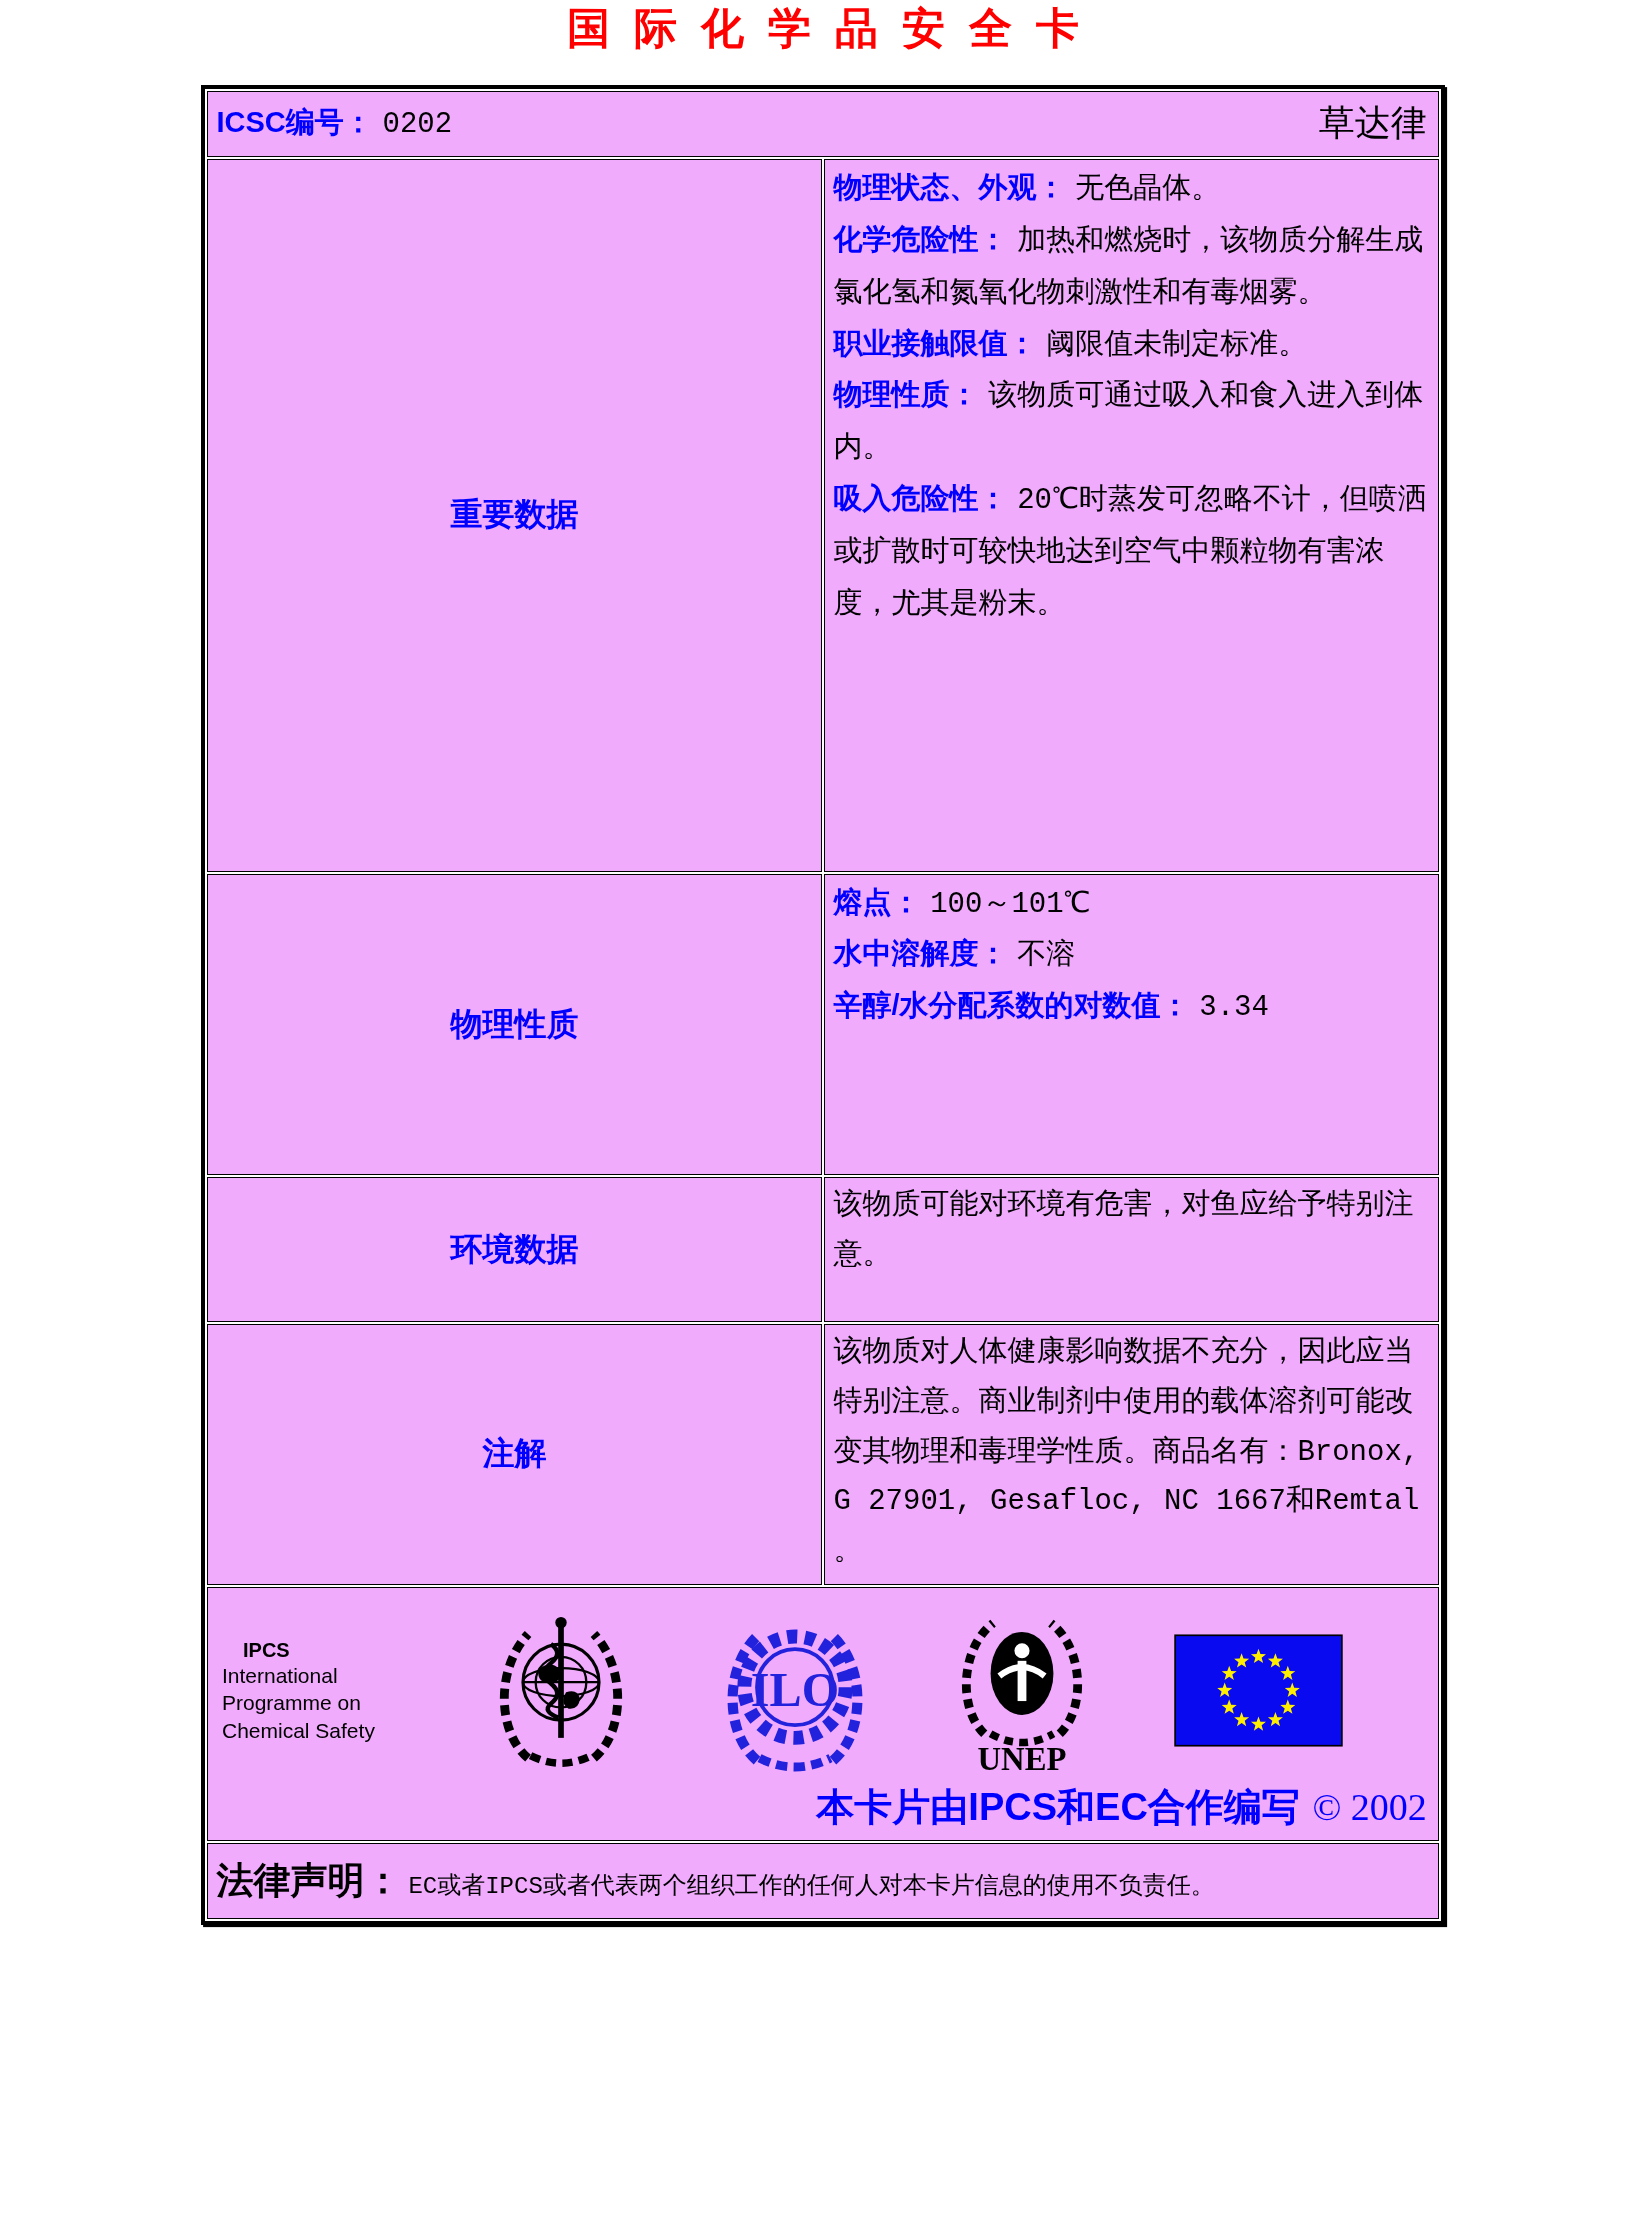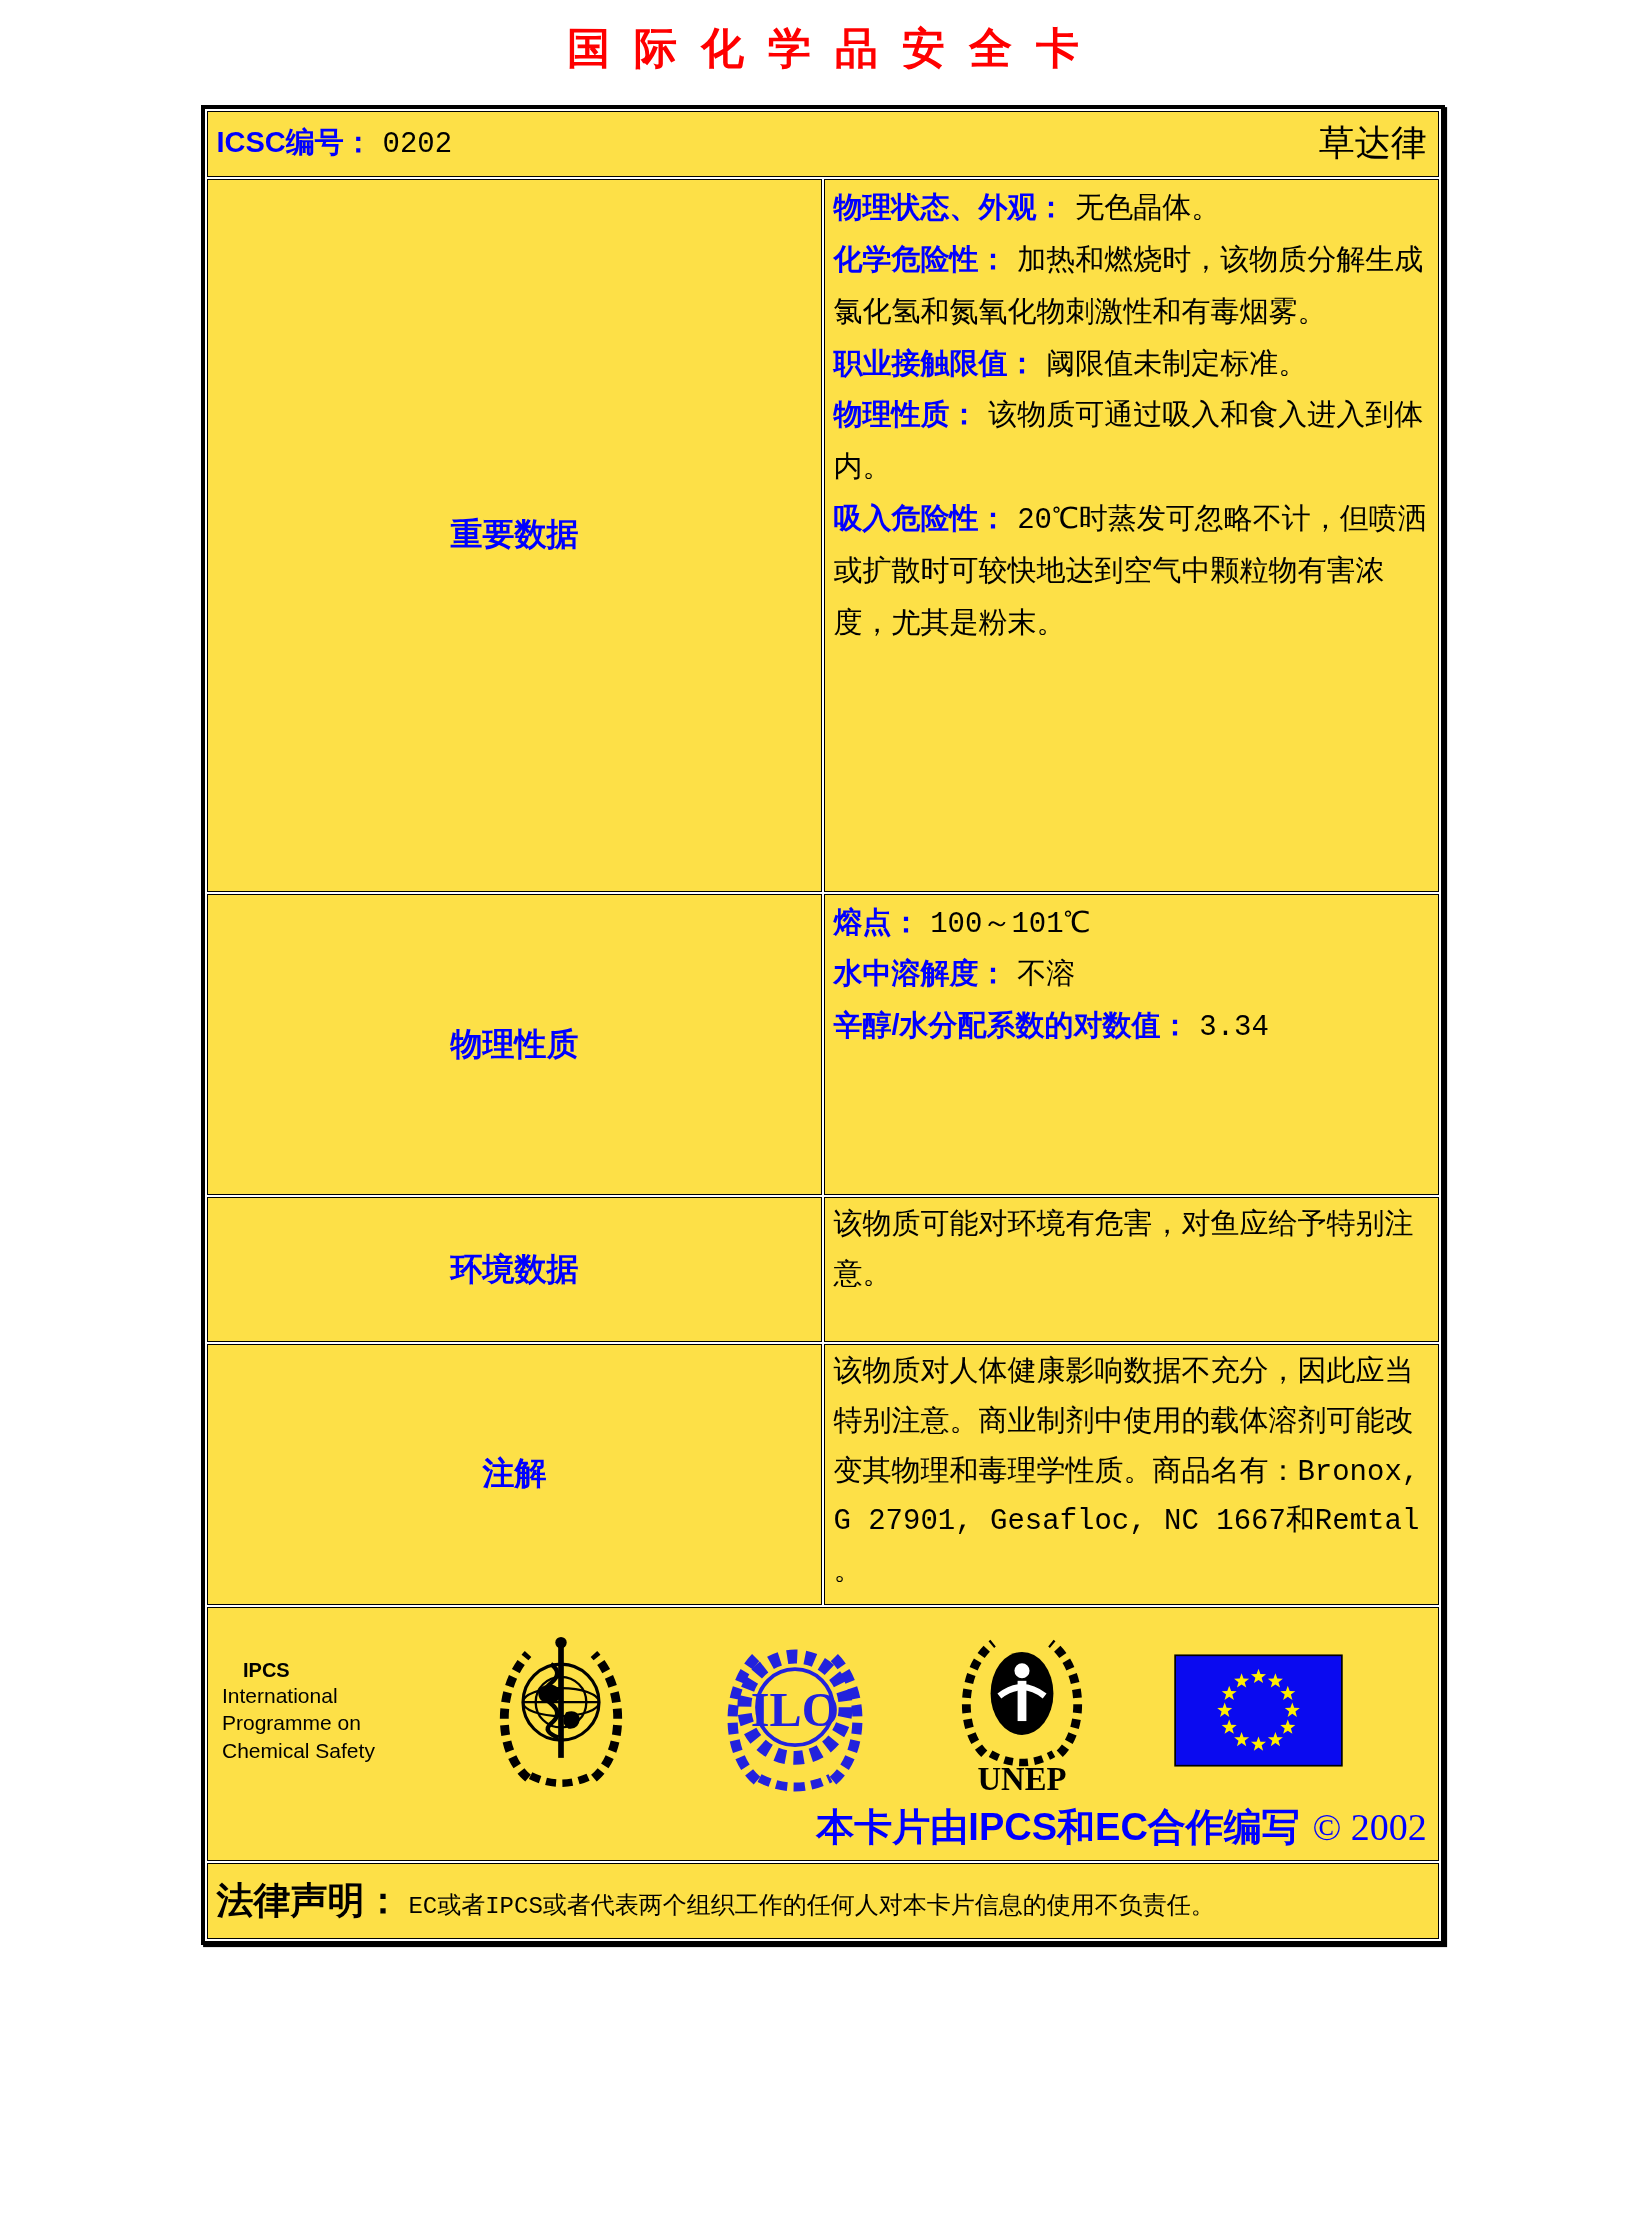--- a/index.html
+++ b/index.html
@@ -2,32 +2,32 @@
 <html style="font-size:11.2px"><head>
 <meta charset="utf-8">
 <style>
   html, body { margin:0; padding:0; background:#ffffff; }
   body {
     width:1646px; height:2227px; position:relative;
     font-family:"Liberation Serif", serif;
     -webkit-font-smoothing:antialiased;
   }
   .page-title {
-    padding-top:20px; text-align:center;
+    padding-top:0; text-align:center;
     font-family:"Liberation Sans", sans-serif;
     font-weight:bold; font-size:43px; color:#ff0000;
     letter-spacing:24px; text-indent:24px;
   }
   table.card {
     width:1244px; margin:26.6px auto 0;
     border:4.2px solid #000; box-shadow:2.1px 2.1px 0 #000;
     border-collapse:separate; border-spacing:2.1px;
     background:#fff; table-layout:fixed;
   }
-  td { border:1.4px solid #000; padding:2.8px 8.4px; vertical-align:top; background:#fde047; }
+  td { border:1.4px solid #000; padding:2.8px 8.4px; vertical-align:top; background:#f0abfc; }
   td.label-cell {
     width:176px; text-align:center; vertical-align:middle;
     color:#0000ff; font-family:"Liberation Sans", sans-serif;
     font-weight:bold; font-size:32px; padding:2.8px 4.2px;
   }
   .vmid { vertical-align:middle; }
   p.line { margin:0; font-size:29px; line-height:1.72; color:#000; }
   .k {
     color:#0000ff; font-family:"Liberation Sans", sans-serif;
     font-weight:bold; margin-right:9.8px;

